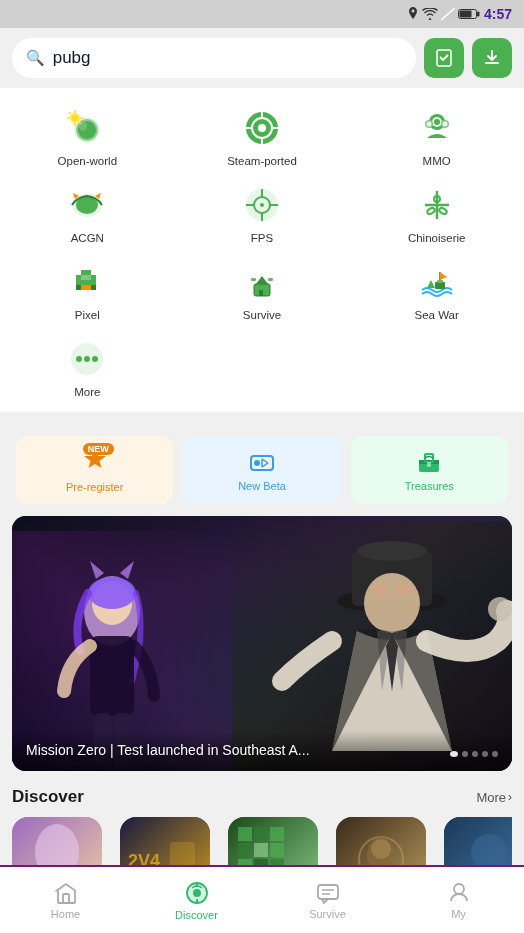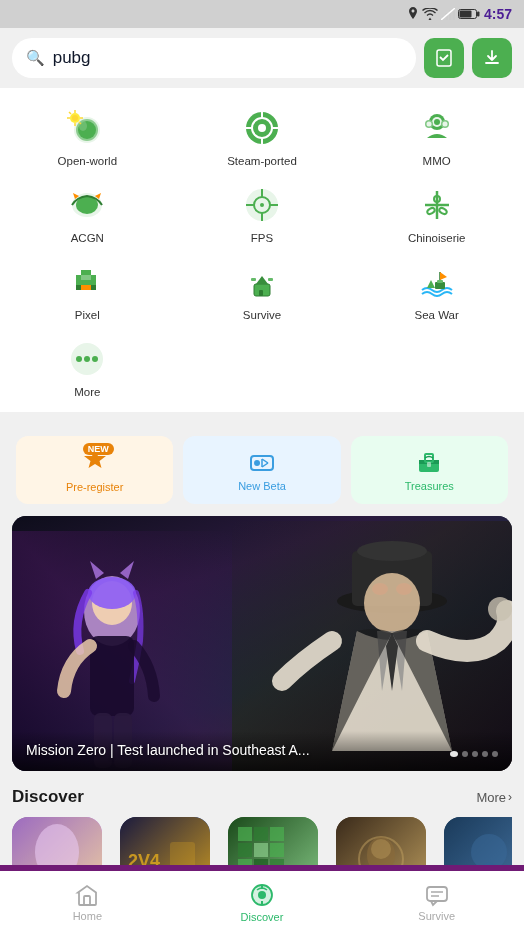--- a/index.html
+++ b/index.html
@@ -259,21 +259,21 @@
     .game-thumb-4 { background: linear-gradient(135deg, #3a2a1a, #8a6a3a, #c0a060); }
     .game-thumb-5 { background: linear-gradient(135deg, #1a3a5a, #4a7aaa); }
 
     
     .bottom-nav {
       position: absolute;
       bottom: 0; left: 0; right: 0;
       height: 68px;
       background: #fff;
       display: flex;
-      border-top: 6px solid #701a75;
+      border-top: 2px solid #701a75;
     }
     .nav-item {
       flex: 1;
       display: flex;
       flex-direction: column;
       align-items: center;
       justify-content: center;
       gap: 3px;
       cursor: pointer;
     }
@@ -712,13 +712,20 @@
   <div class="nav-item">
     <svg width="24" height="24" viewBox="0 0 24 24">
       <rect x="2" y="4" width="20" height="14" rx="3" fill="none" stroke="#aaa" stroke-width="1.8"></rect>
       <path d="M6 18l2 4 4-4" fill="none" stroke="#aaa" stroke-width="1.8"></path>
       <line x1="6" y1="9" x2="18" y2="9" stroke="#aaa" stroke-width="1.5"></line>
       <line x1="6" y1="13" x2="14" y2="13" stroke="#aaa" stroke-width="1.5"></line>
     </svg>
     <span class="nav-label">Survive</span>
   </div>
 
+  <div class="nav-item">
+    <svg width="24" height="24" viewBox="0 0 24 24">
+      <circle cx="12" cy="8" r="5" fill="none" stroke="#aaa" stroke-width="1.8"></circle>
+      <path d="M4 20c0-4 3.6-7 8-7s8 3 8 7" fill="none" stroke="#aaa" stroke-width="1.8"></path>
+    </svg>
+    <span class="nav-label">My</span>
+  </div>
 </div>
 
 </body></html>

